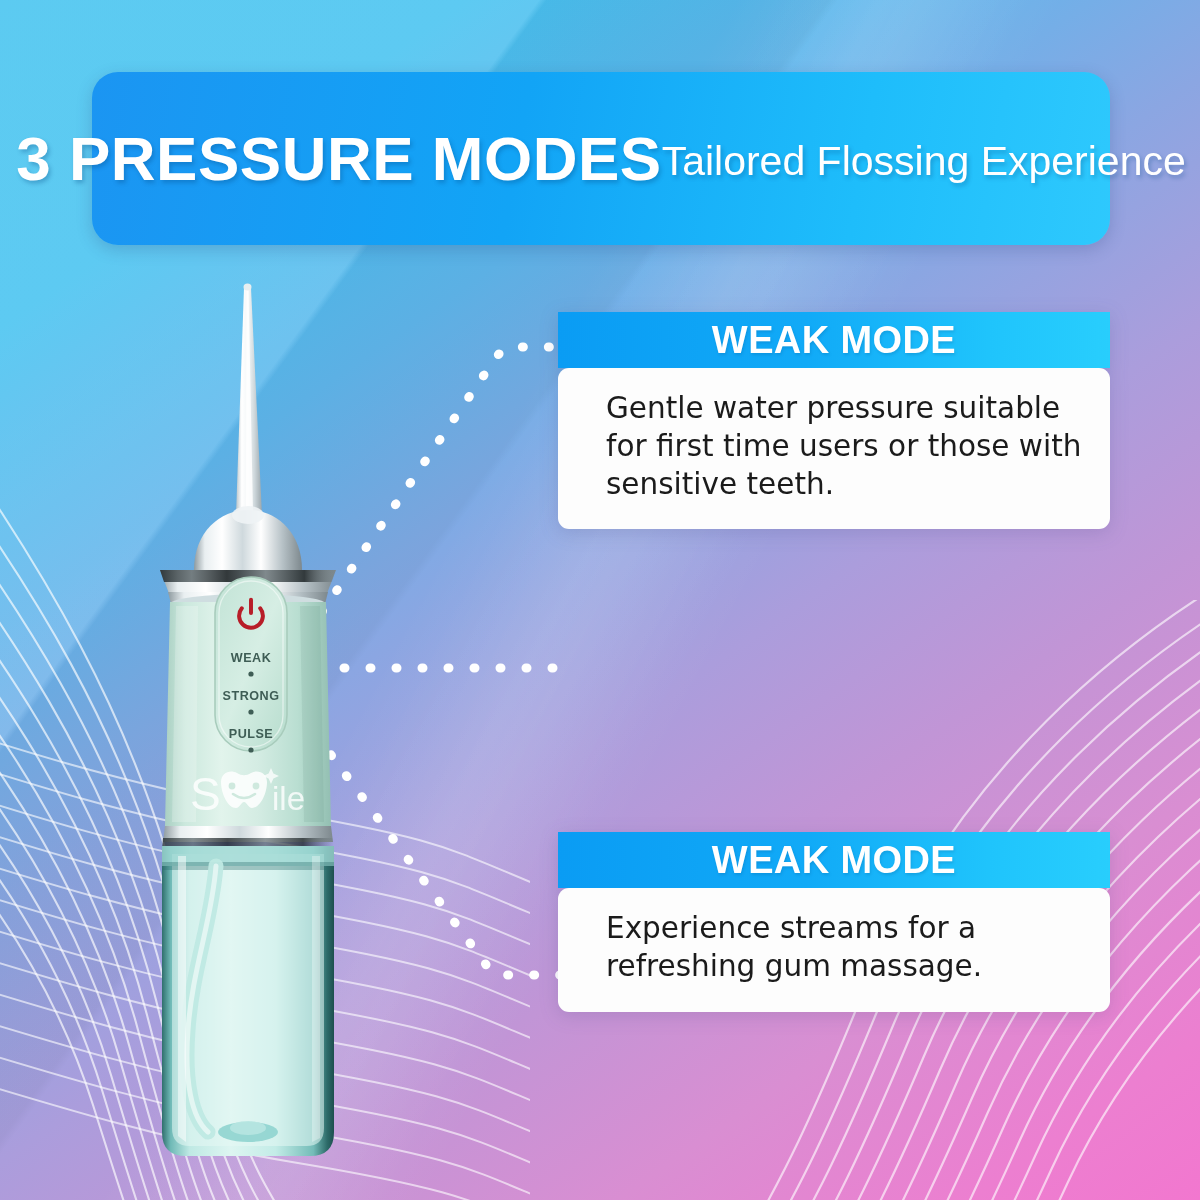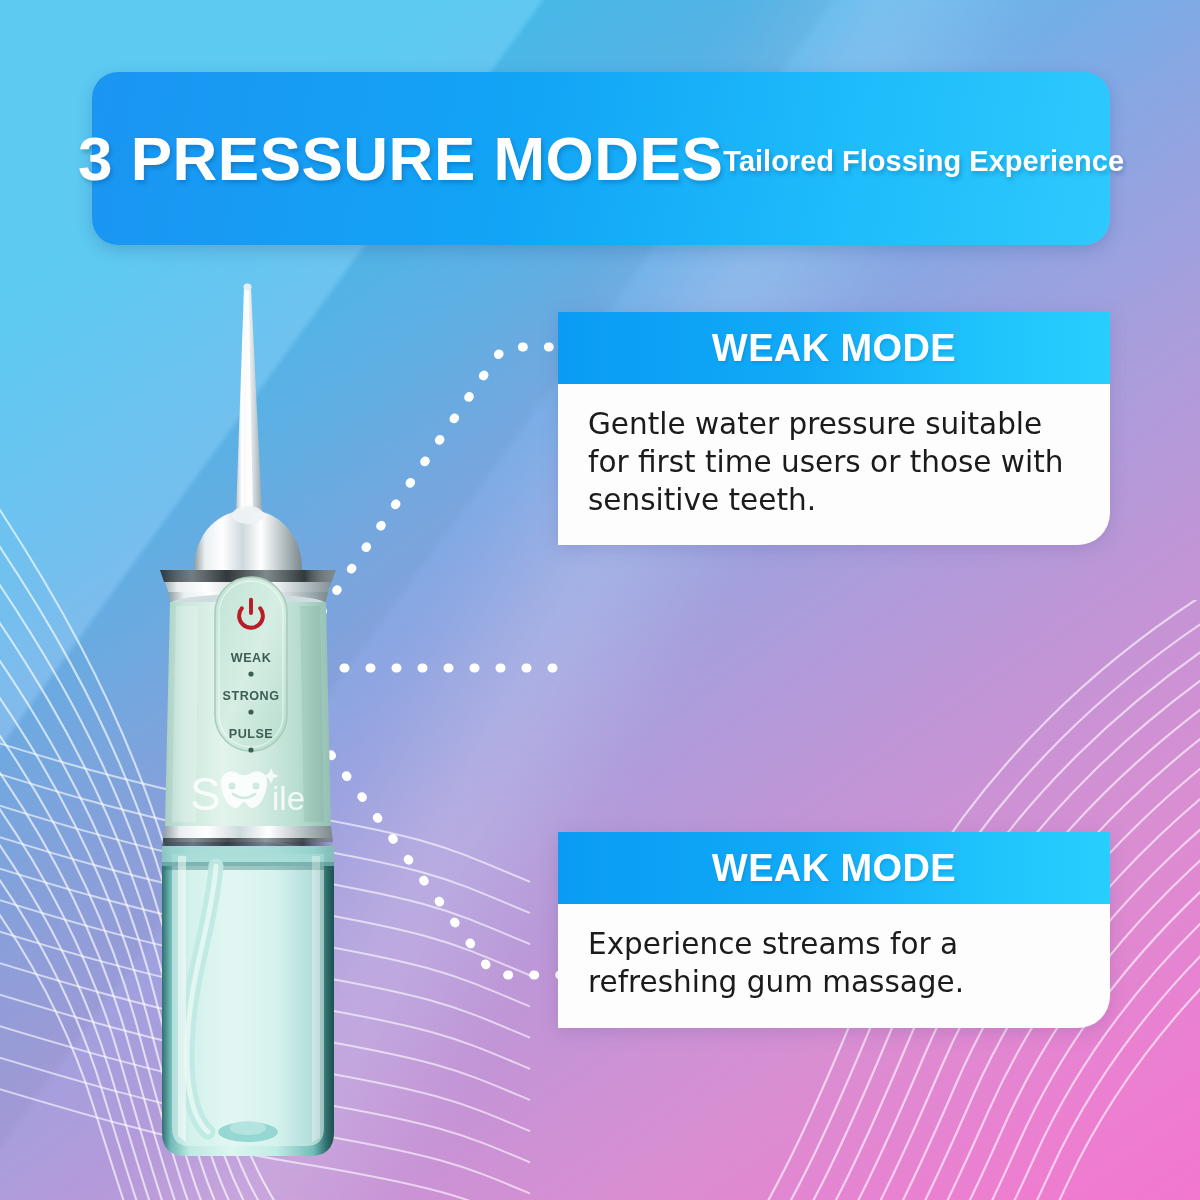--- a/index.html
+++ b/index.html
@@ -48,43 +48,44 @@
     display:flex; flex-direction:row;
     align-items:center; justify-content:center;
   }
   #header .h-title {
     font-size:62px; font-weight:bold; color:#fff;
     letter-spacing:.5px; line-height:1.02;
     text-shadow:2px 3px 4px rgba(0,70,130,.30);
     white-space:nowrap;
   }
   #header .h-sub {
-    font-size:29px; font-weight:bold; color:#fff;
+    font-size:41px; font-weight:normal; color:#fff;
     line-height:1.05; margin-top:6px;
     text-shadow:2px 3px 4px rgba(0,70,130,.30);
     white-space:nowrap;
   }
 
   
   .card {
     position:absolute; left:558px; width:552px; z-index:5;
     filter:drop-shadow(0 4px 9px rgba(60,60,120,.17));
   }
   .card-head {
-    height:72px; display:flex; align-items:center; justify-content:center;
+    height:56px; display:flex; align-items:center; justify-content:center;
     background:linear-gradient(90deg,#0a9cf4 0%,#11aaf7 45%,#1fc4fc 78%,#28cefd 100%);
   }
   .card-head-txt {
     font-size:38px; font-weight:bold; color:#fff; letter-spacing:.4px;
     text-shadow:1px 2px 3px rgba(0,80,140,.20);
   }
   .card-body {
     background:#fdfdfd;
     border-bottom-right-radius:32px;
-    padding:22px 26px 26px 30px;
+    padding:22px 26px 26px 48px;
+    border-radius:11px;
   }
   .card-body p {
     font-size:29.5px; line-height:1.28; color:#1b1b1b;
     font-family:"DejaVu Sans", sans-serif;
   }
   #card-weak   { top:312px; }
   #card-strong { top:572px; }
   #card-pulse  { top:832px; }
 
   

